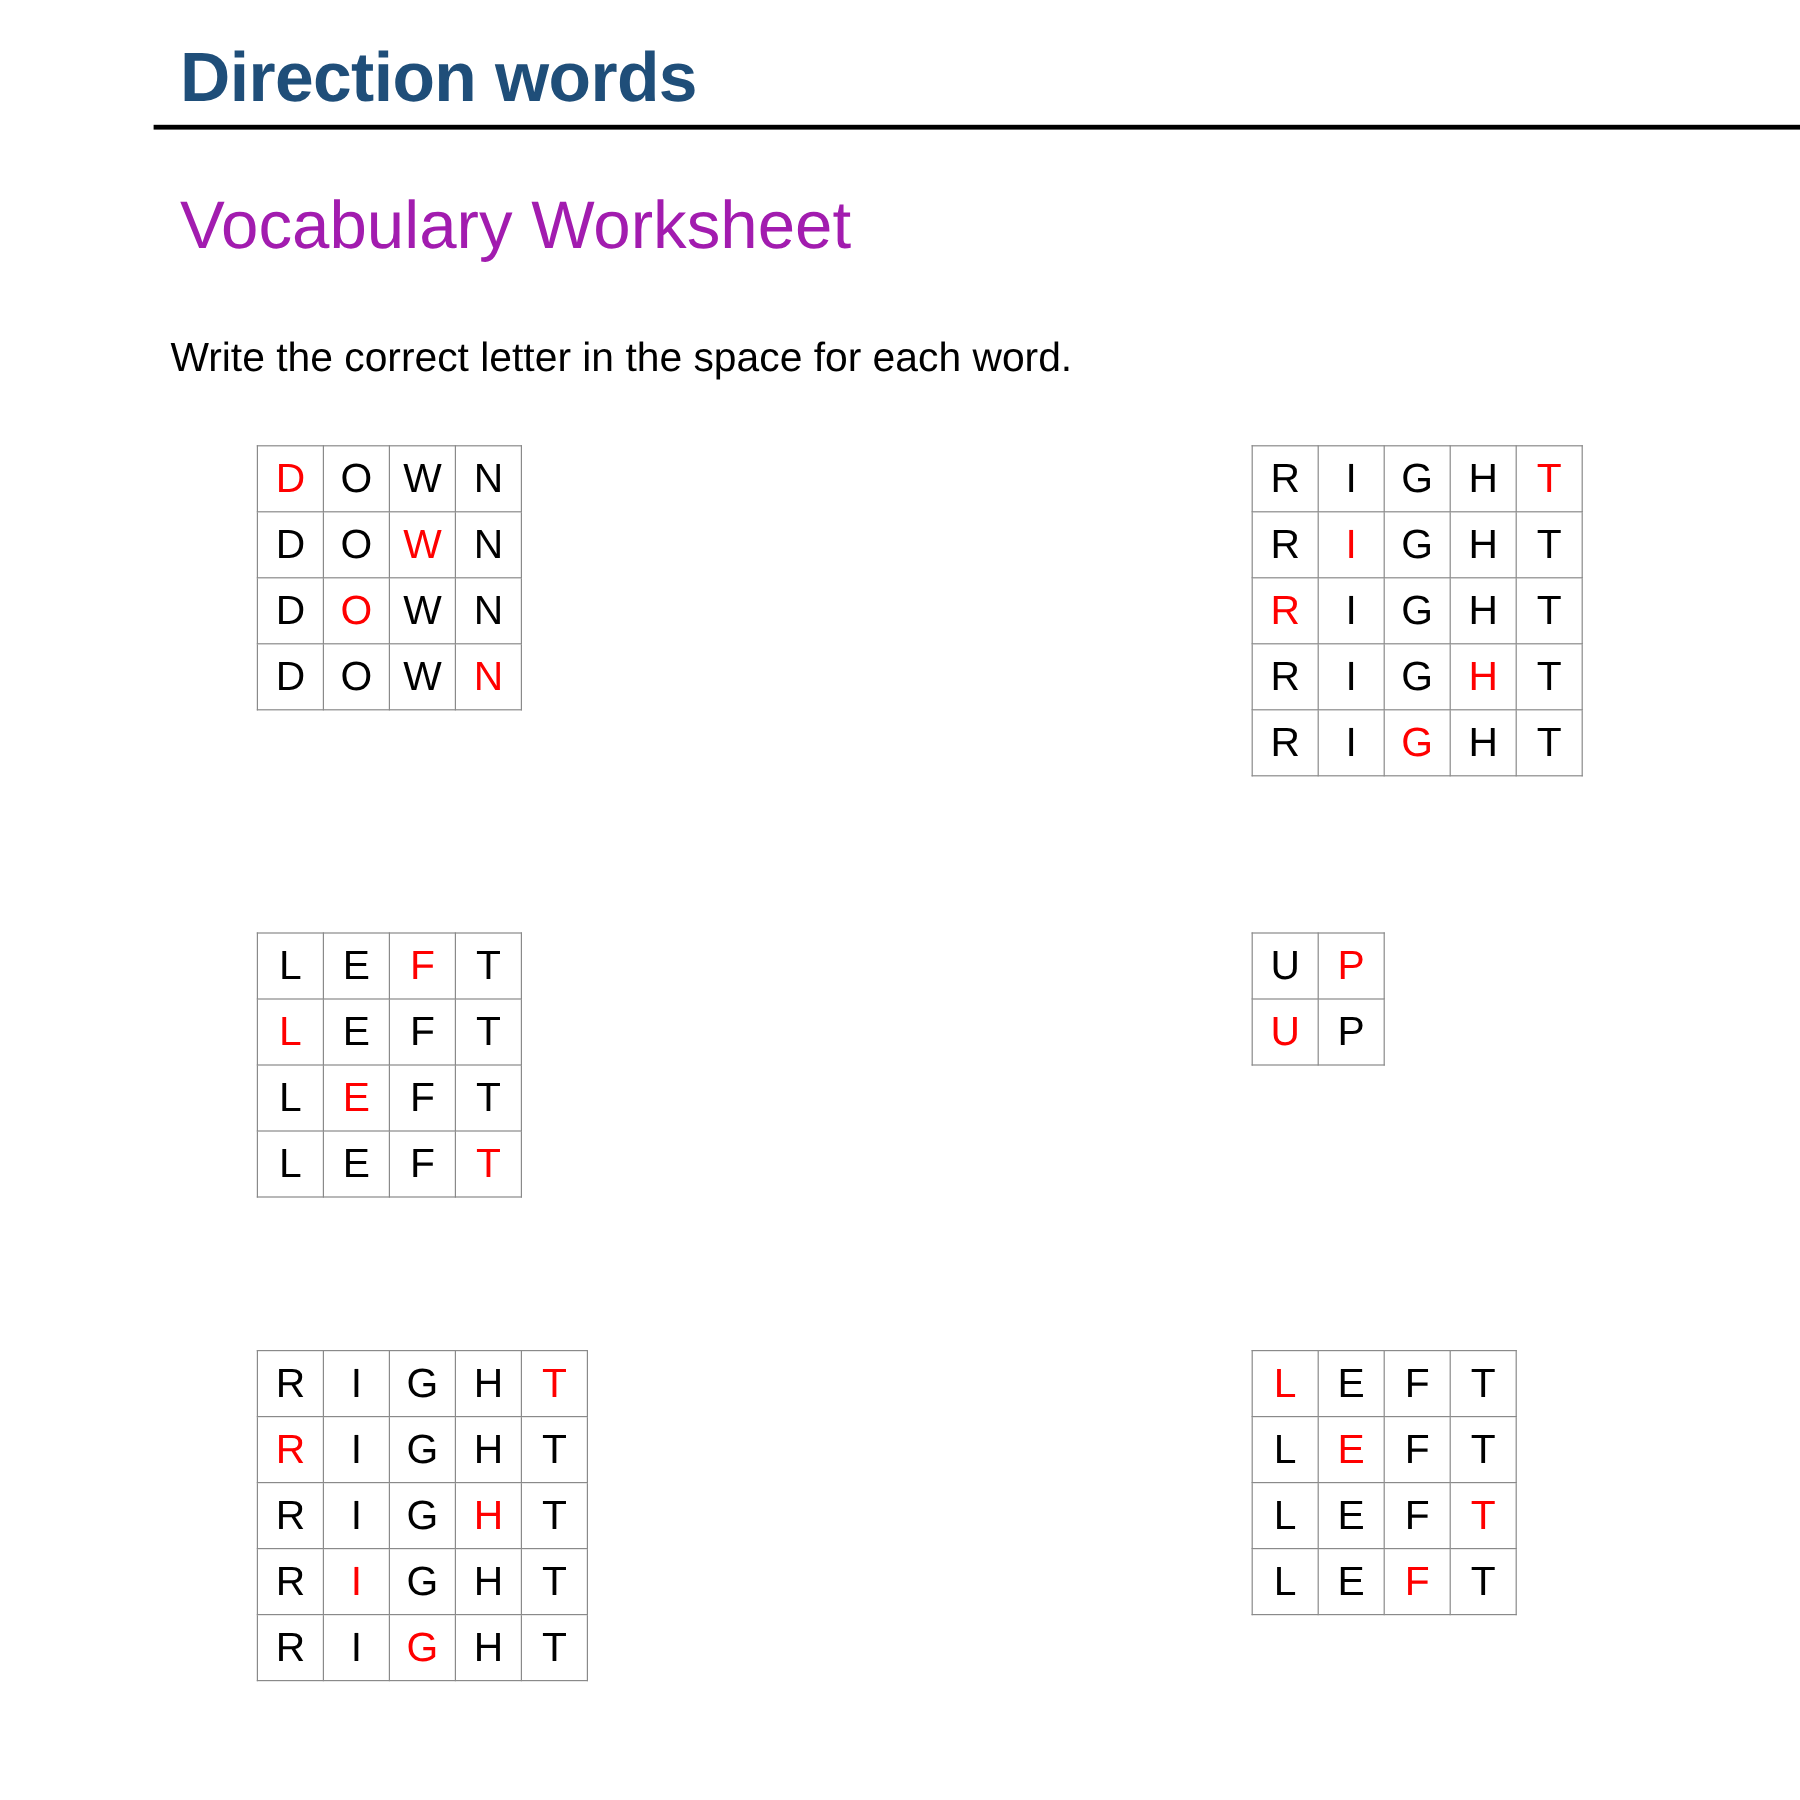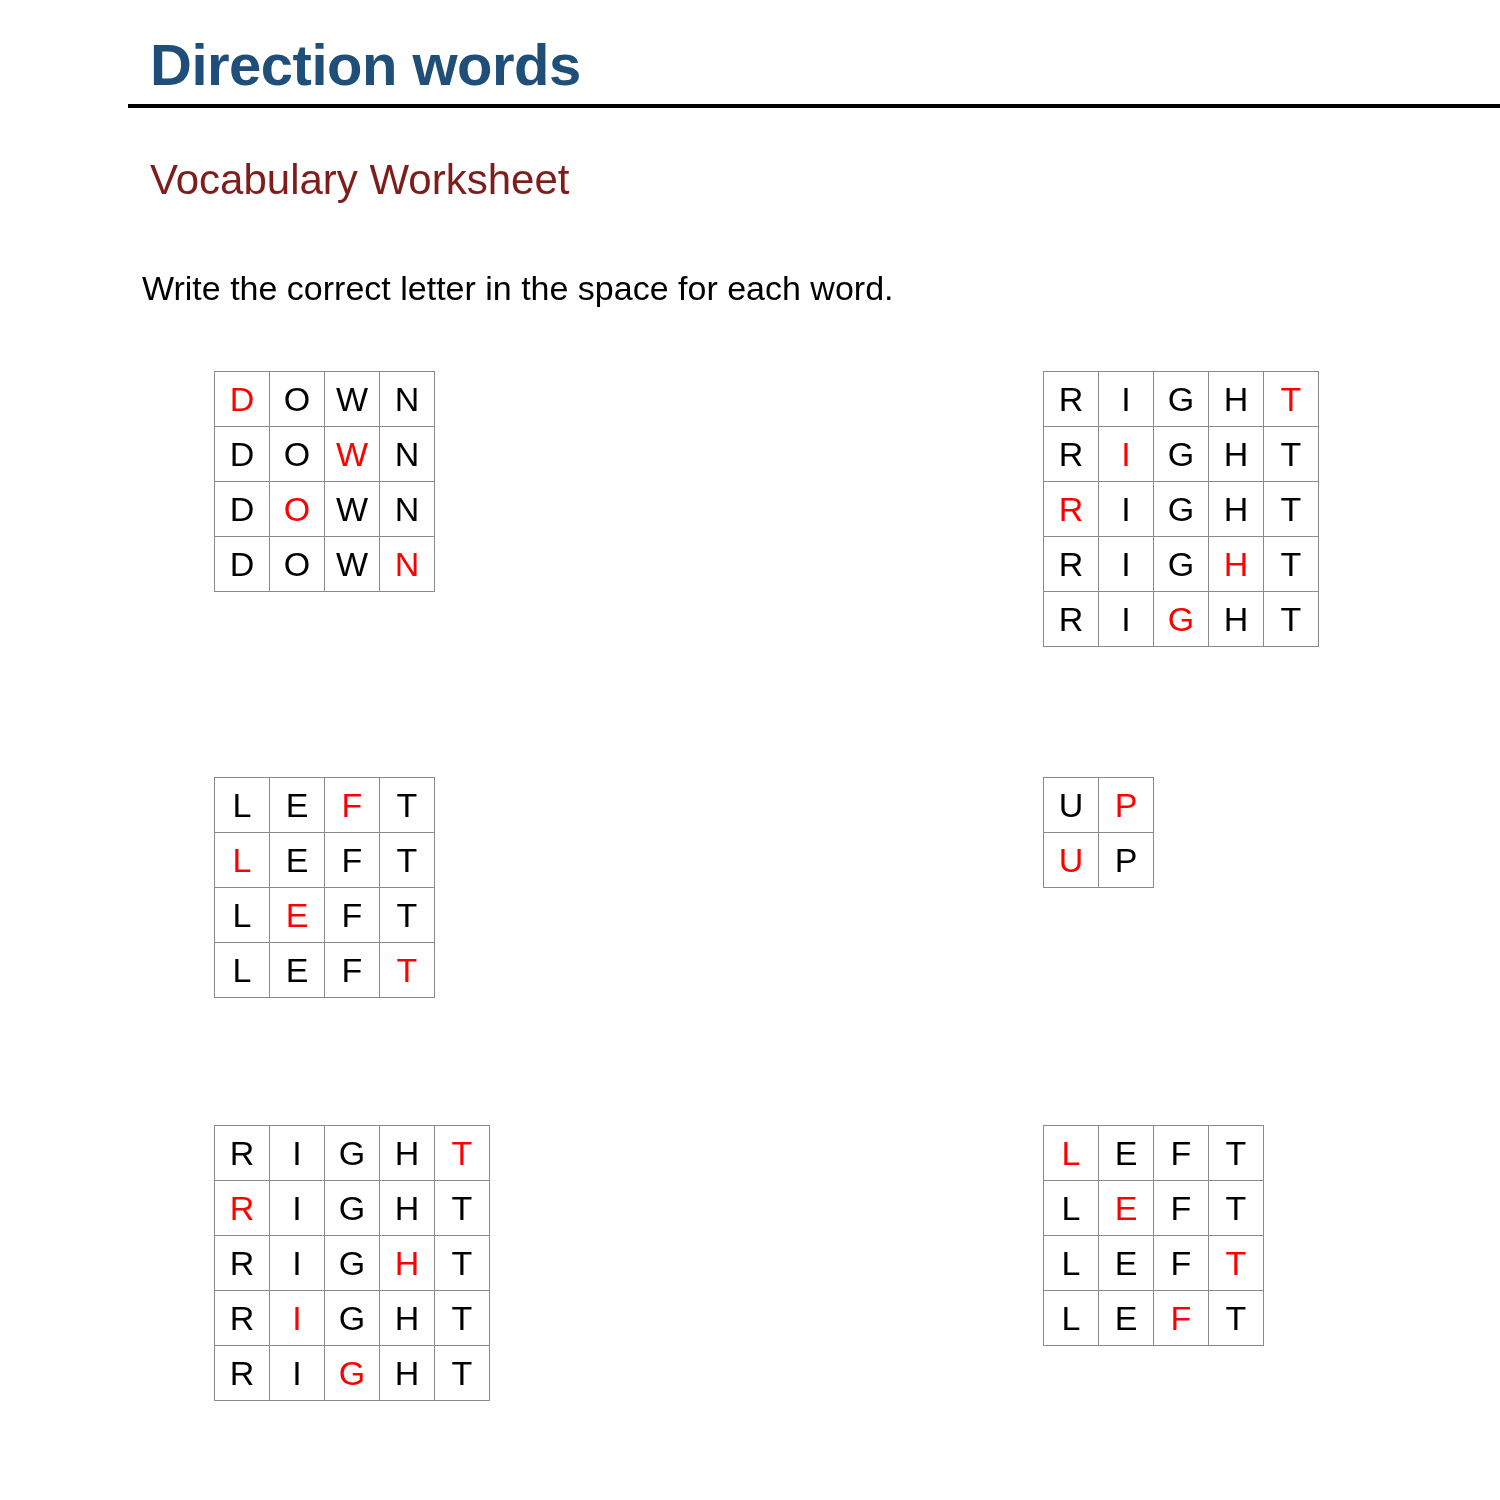--- a/index.html
+++ b/index.html
@@ -40,29 +40,29 @@
   }
   .header-rule {
     margin-top: 8px;
     border-top: 4px solid #000000;
     width: 1372px;
   }
   .subtitle {
     position: absolute;
     left: 150px;
     top: 136px;
-    font-size: 42px;
-    color: #7f1d1d;
+    font-size: 56px;
+    color: #a21caf;
     line-height: 1.1;
   }
 
   .instruction {
     position: absolute;
     left: 142px;
-    top: 248px;
+    top: 258px;
     font-size: 34px;
     color: #000000;
   }
 
   
   .grid {
     position: absolute;
     border-collapse: collapse;
   }
   .grid td {

